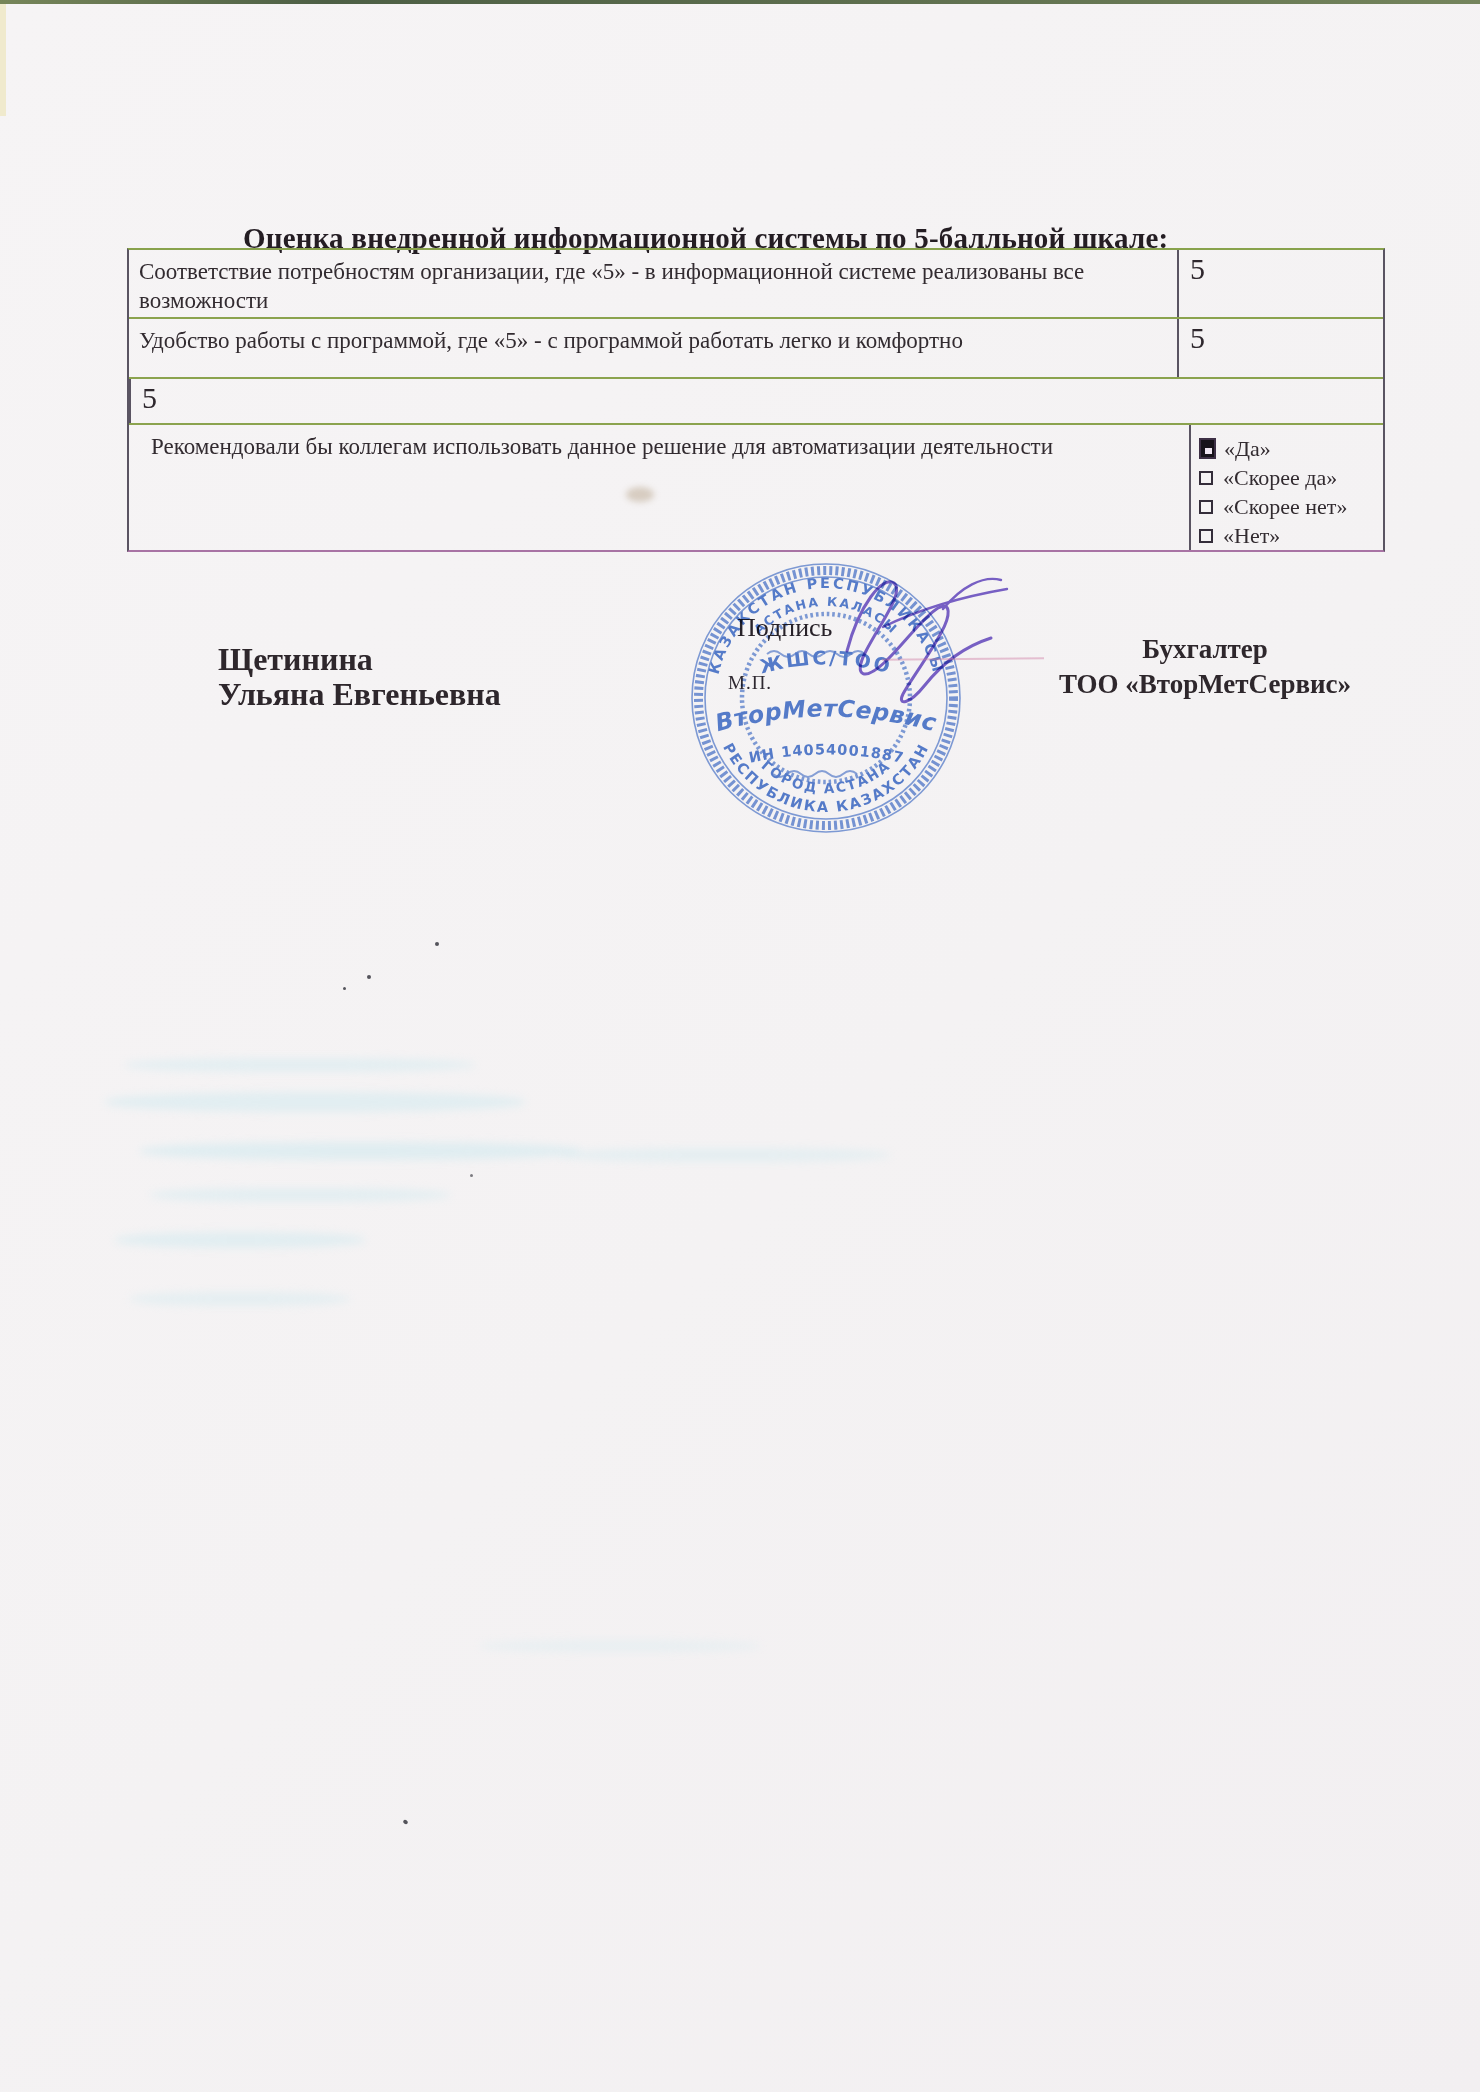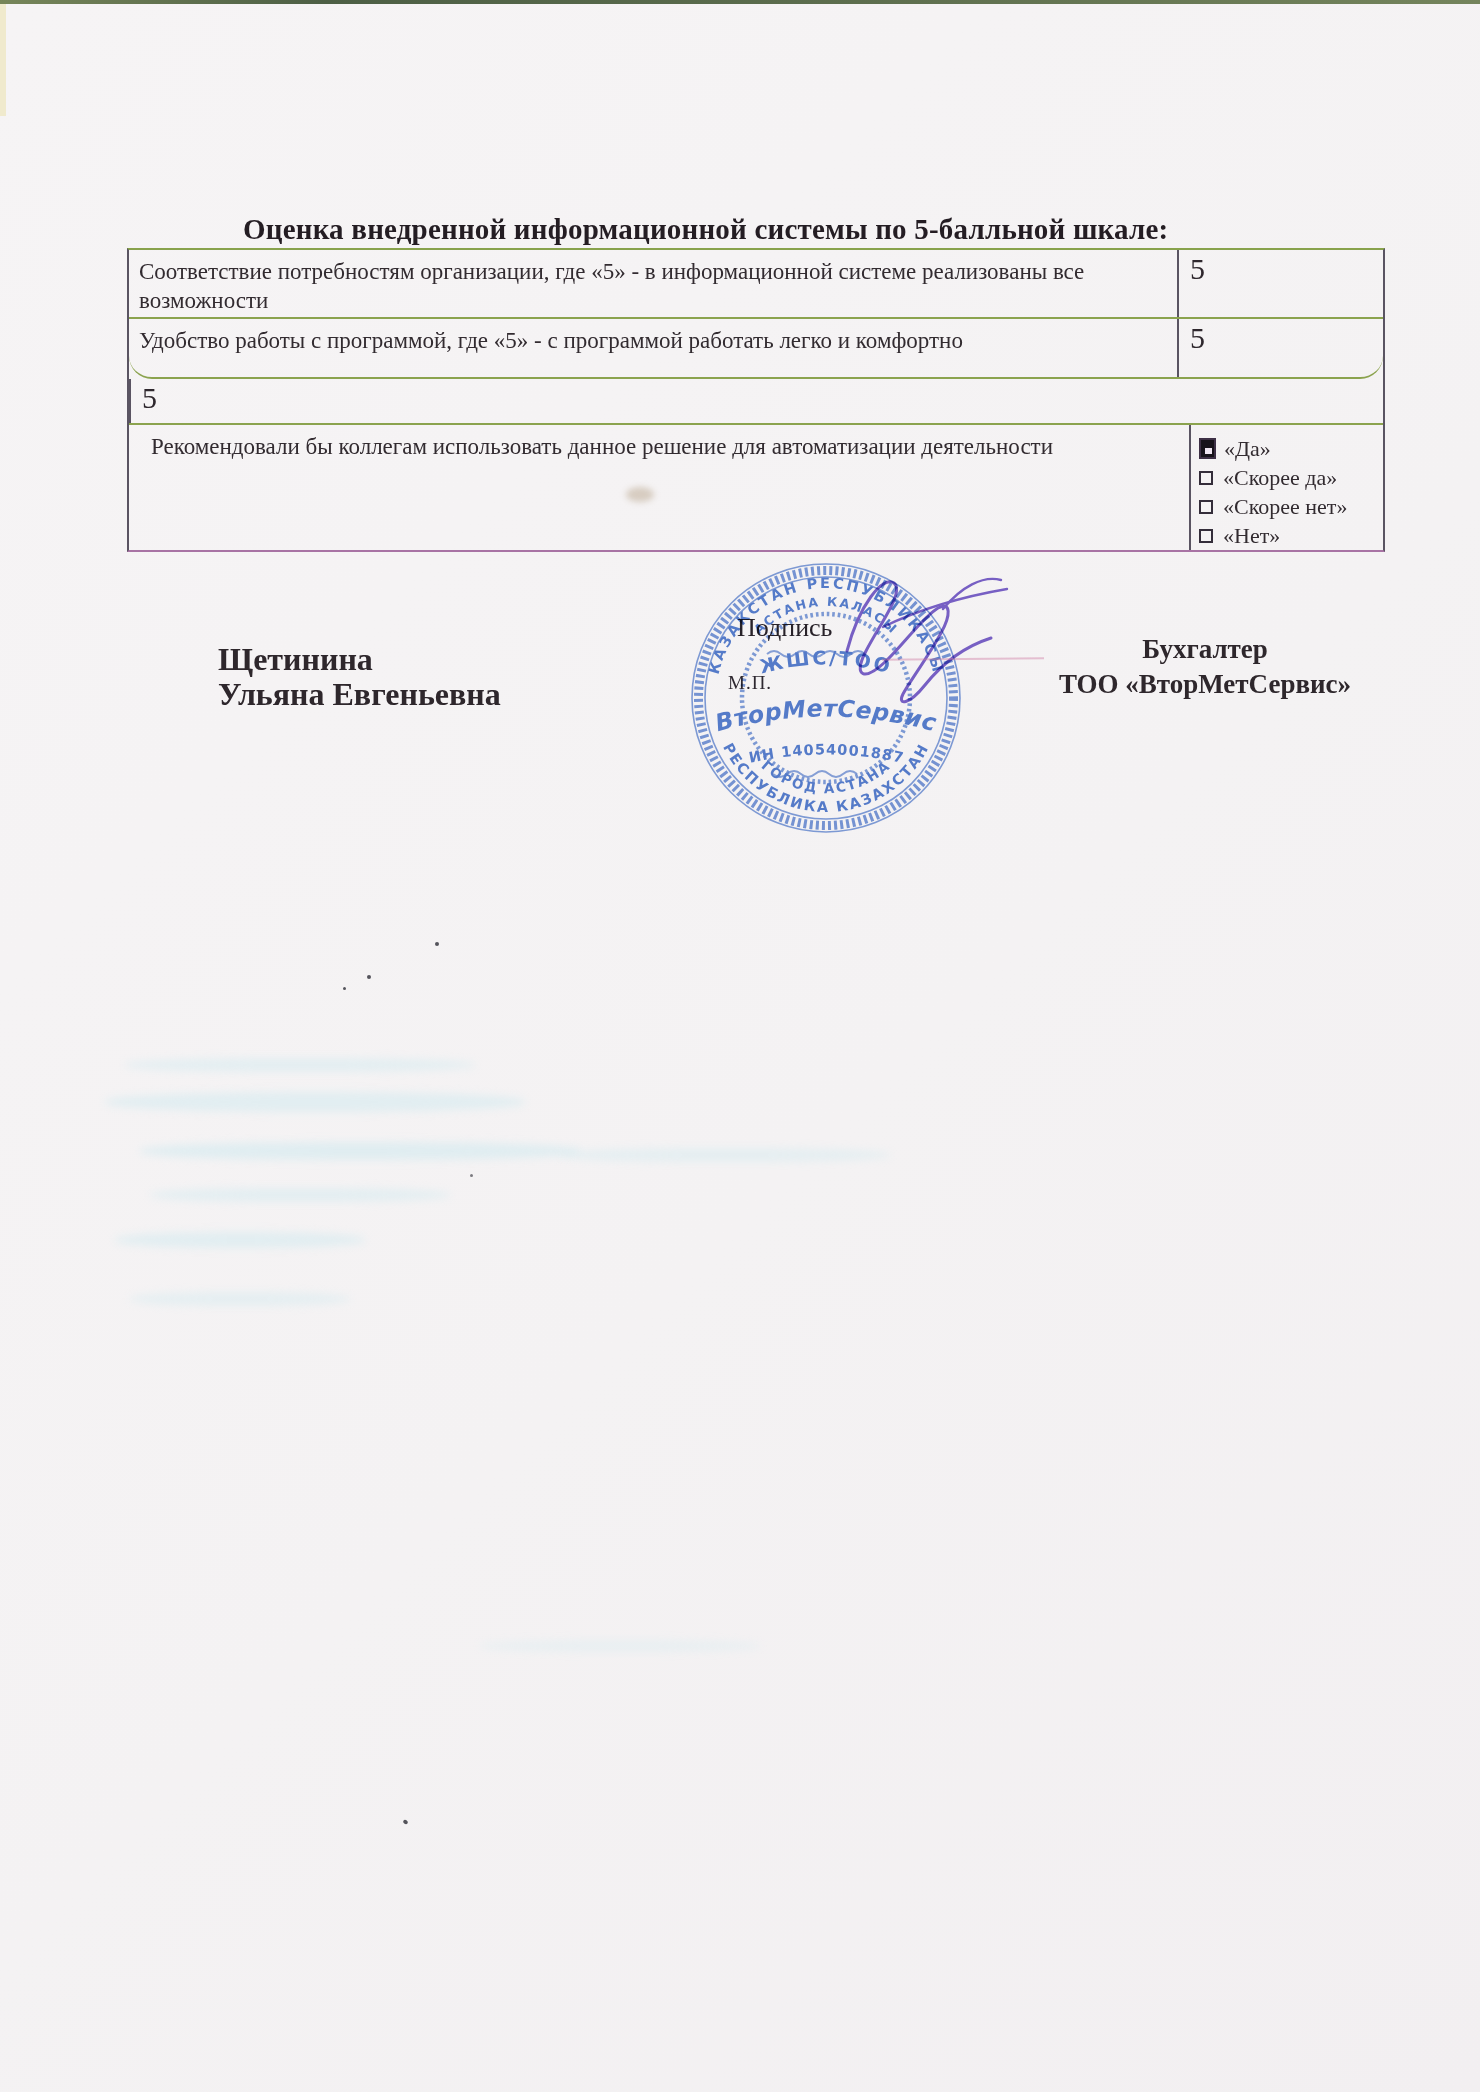--- a/index.html
+++ b/index.html
@@ -9,30 +9,30 @@
     margin:0 auto;
     background:linear-gradient(135deg,#f6f4f5 0%,#f4f2f3 55%,#f2eff1 100%);
     font-family:"Liberation Serif", serif;
     color:#2b2428;
     overflow:hidden;
   }
   .edge-top{position:absolute;left:0;top:0;width:100%;height:4px;
     background:linear-gradient(90deg,#77865a,#4d5f45 22%,#5d6e4e 58%,#74845c);}
   .edge-left{position:absolute;left:0;top:4px;width:6px;height:112px;background:#efe7c6;opacity:.85;}
 
-  .title{position:absolute;left:243px;top:213px;font-size:29px;font-weight:bold;
+  .title{position:absolute;left:243px;top:222px;font-size:29px;font-weight:bold;
     color:#241d23;white-space:nowrap;letter-spacing:.2px;}
 
   .rating-table{position:absolute;left:127px;top:248px;width:1258px;height:304px;
     box-sizing:border-box;display:flex;flex-direction:column;
     border-left:2px solid #5a5462;border-right:2px solid #5a5462;
     border-top:2px solid #88a24c;border-bottom:2px solid #a873a4;}
   .t-row{display:flex;box-sizing:border-box;}
   .t-row.div{border-bottom:2px solid #8ba34e;}
-  .r1{height:70px;} .r2{height:60px;border-radius:23px;} .r3{height:47px;} .r4{flex:1;padding-left:12px;}
+  .r1{height:70px;} .r2{height:60px;} .r3{height:47px;} .r4{flex:1;padding-left:12px;}
   .cell-q{width:1048px;box-sizing:border-box;padding:7px 16px 0 10px;
     font-size:23px;line-height:29px;color:#322b30;}
   .cell-a{flex:1;box-sizing:border-box;border-left:2px solid #5a5462;
     padding:2px 0 0 11px;font-size:30px;color:#2e272d;}
   .cell-opts{flex:1;box-sizing:border-box;border-left:2px solid #5a5462;
     padding:9px 0 0 8px;}
   .opt{display:flex;align-items:center;height:29px;font-size:22px;color:#322b30;text-align:center;}
   .cb{flex-shrink:0;width:14px;height:14px;box-sizing:border-box;
     border:2px solid #342d3a;background:transparent;margin-right:10px;}
   .cb.checked{width:17px;height:21px;background:#17121a;border-color:#3d2f45;position:relative;margin-right:8px;}

